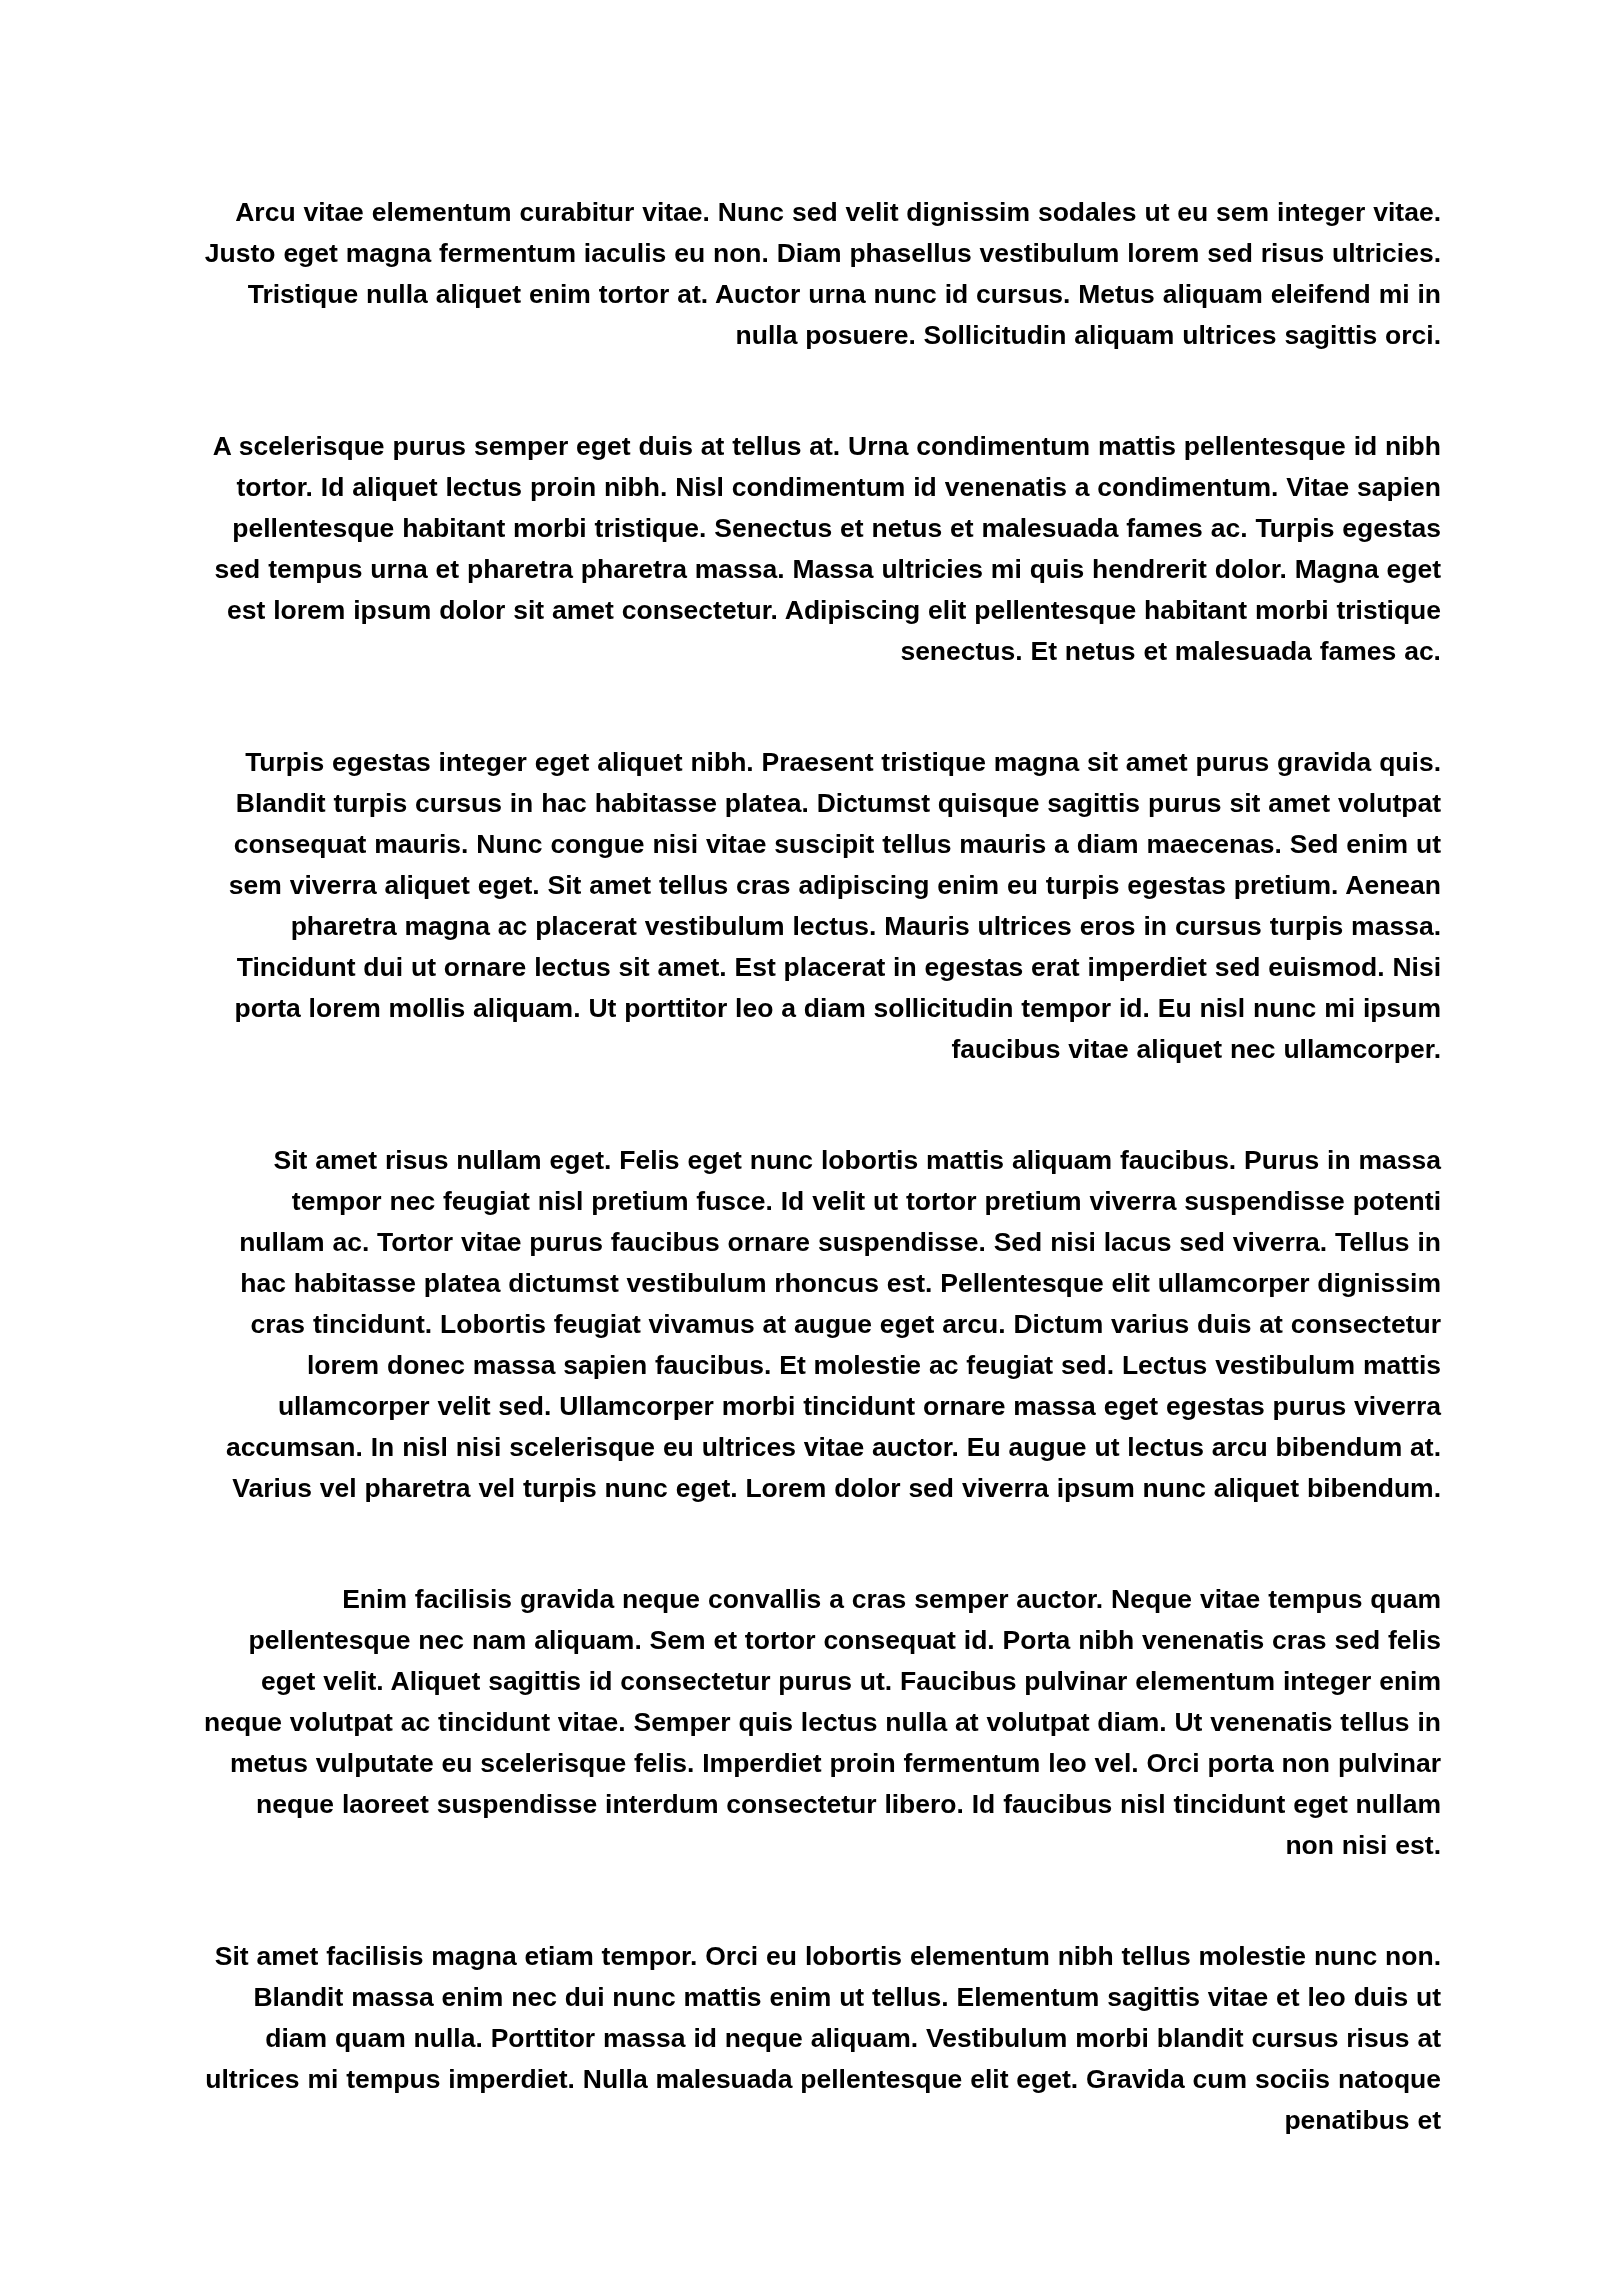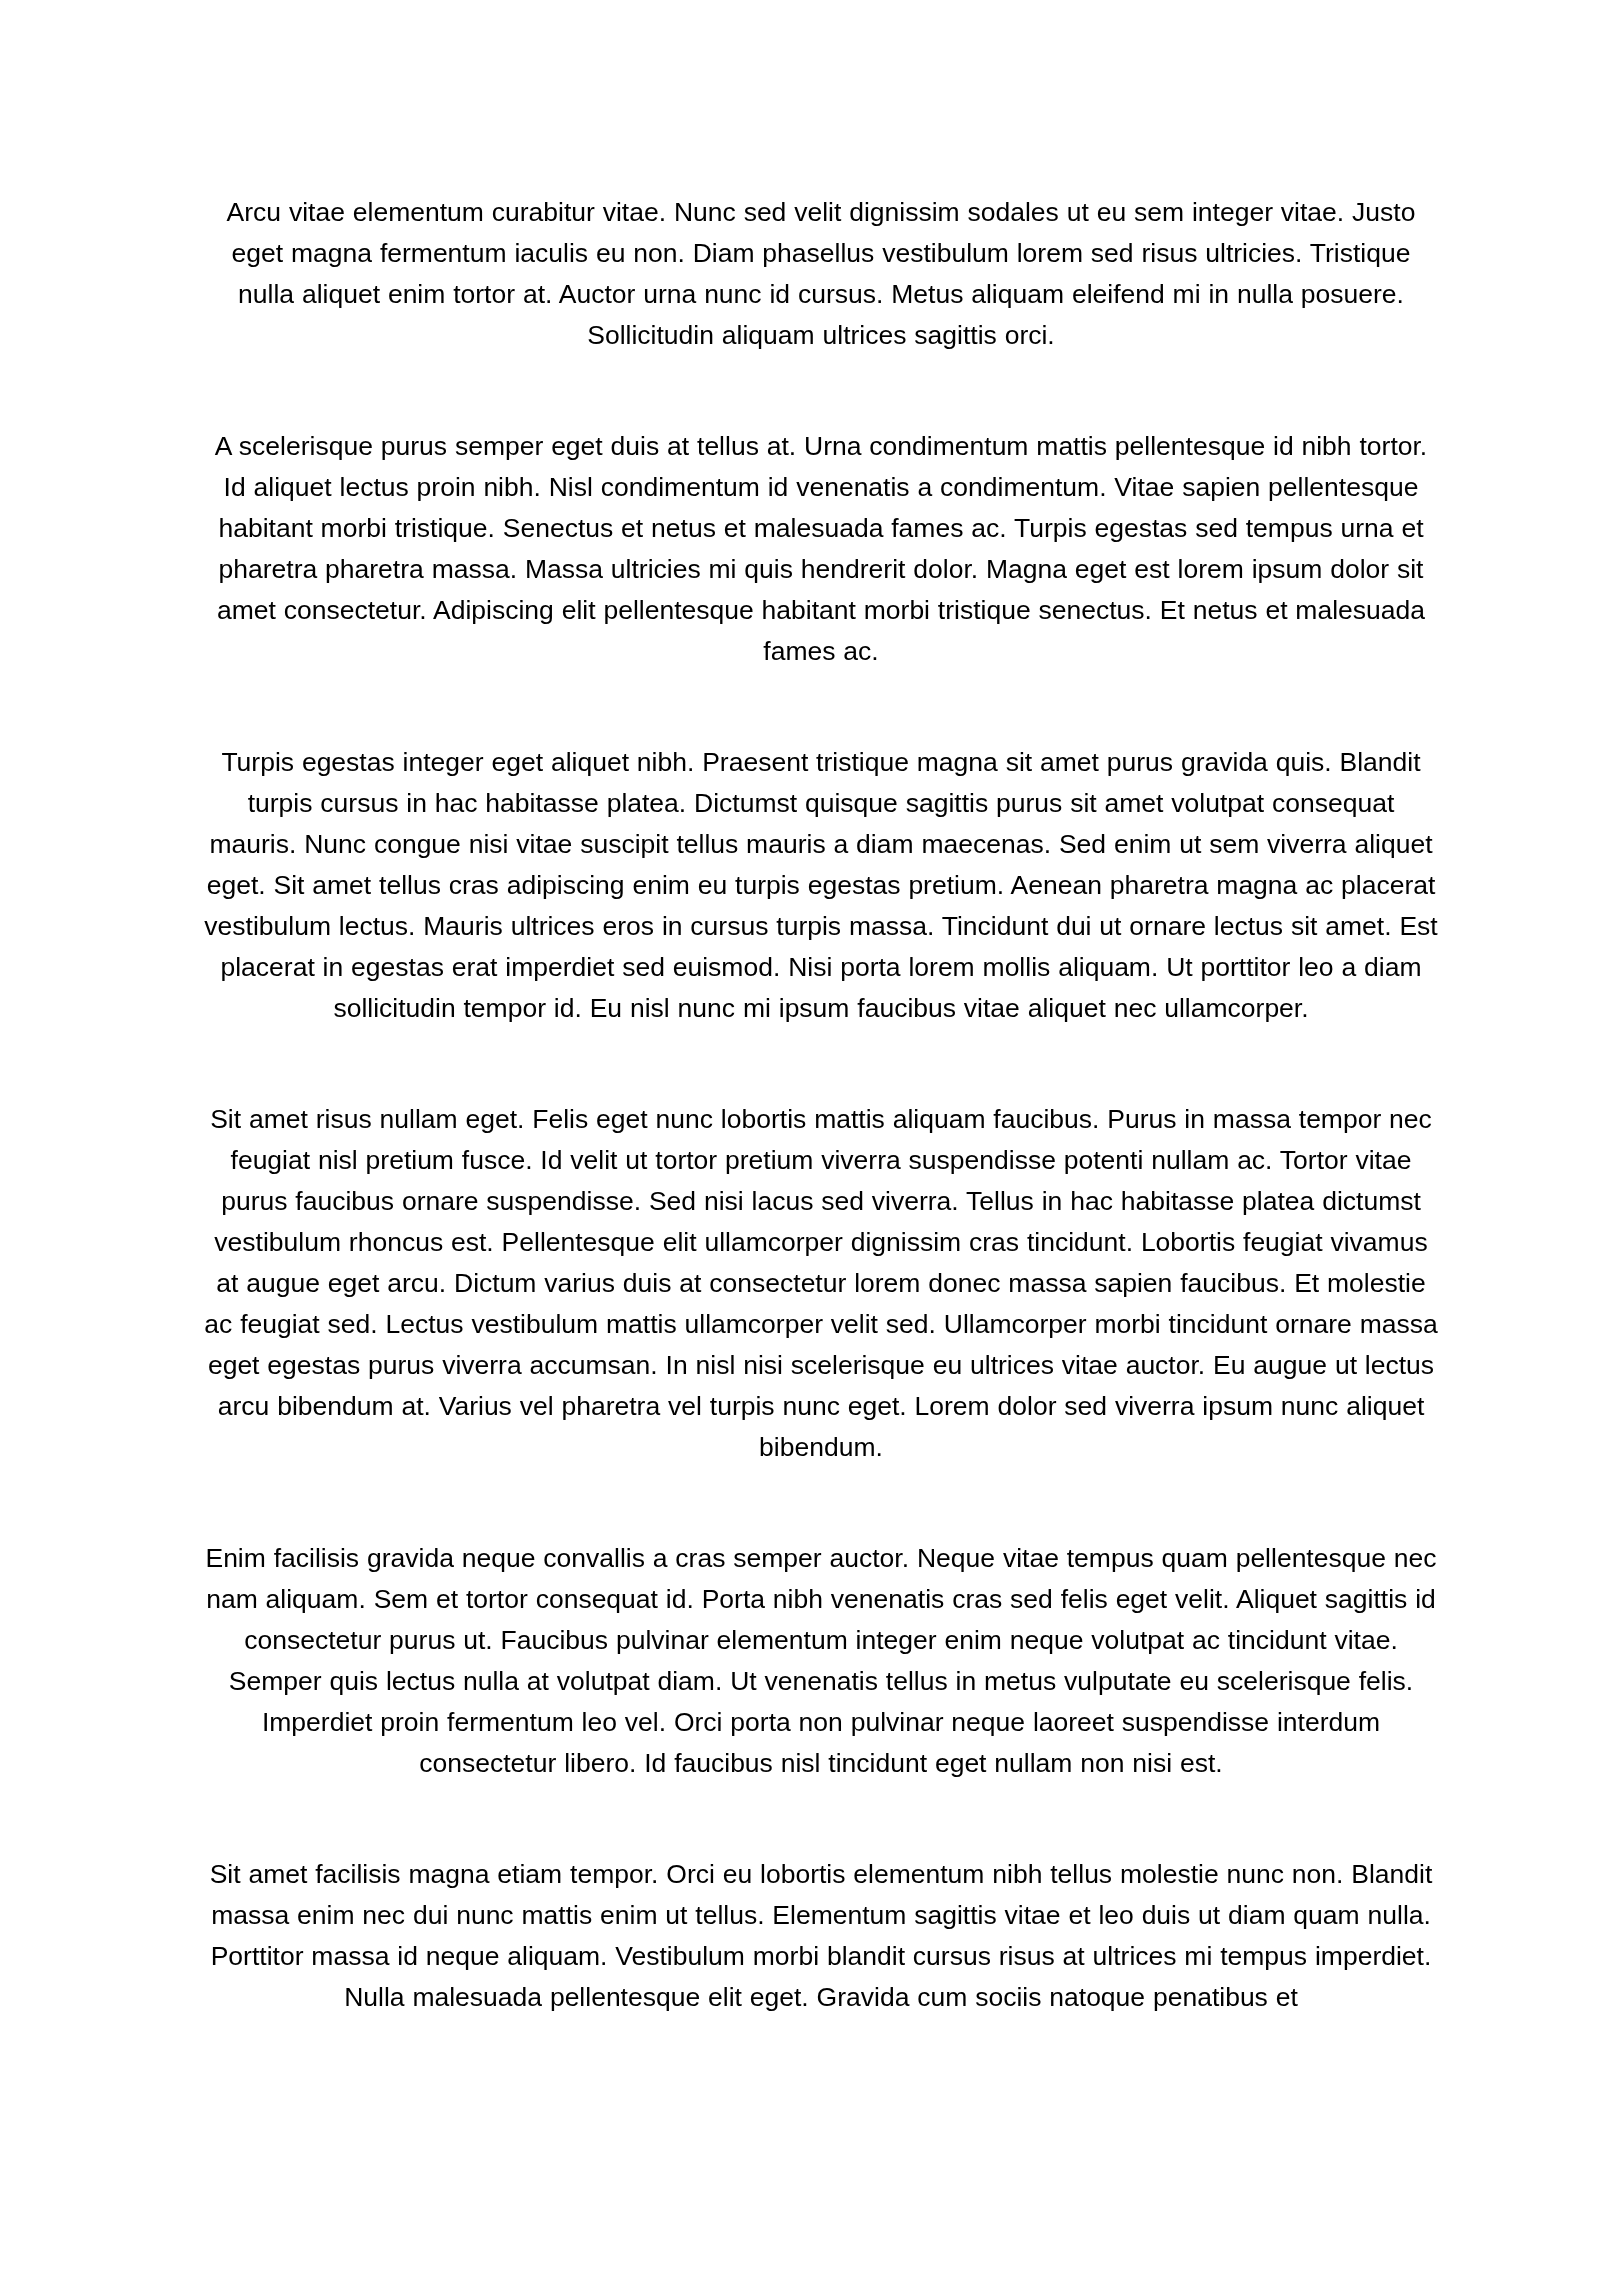--- a/index.html
+++ b/index.html
@@ -24,22 +24,23 @@
     position: absolute;
     left: 201px;
     top: 192px;
     width: 1240px;
   }
   p.para {
     margin: 0 0 70px 0;
     font-size: 26.5px;
     line-height: 41px;
     color: #000000;
-    text-align: center;
+    text-align: right;
     word-spacing: 0.5px;
+    font-weight: bold;
   }
   p.para:last-child {
     margin-bottom: 0;
   }
 </style>
 </head>
 <body>
 
 <div class="page">
   <div class="content">

